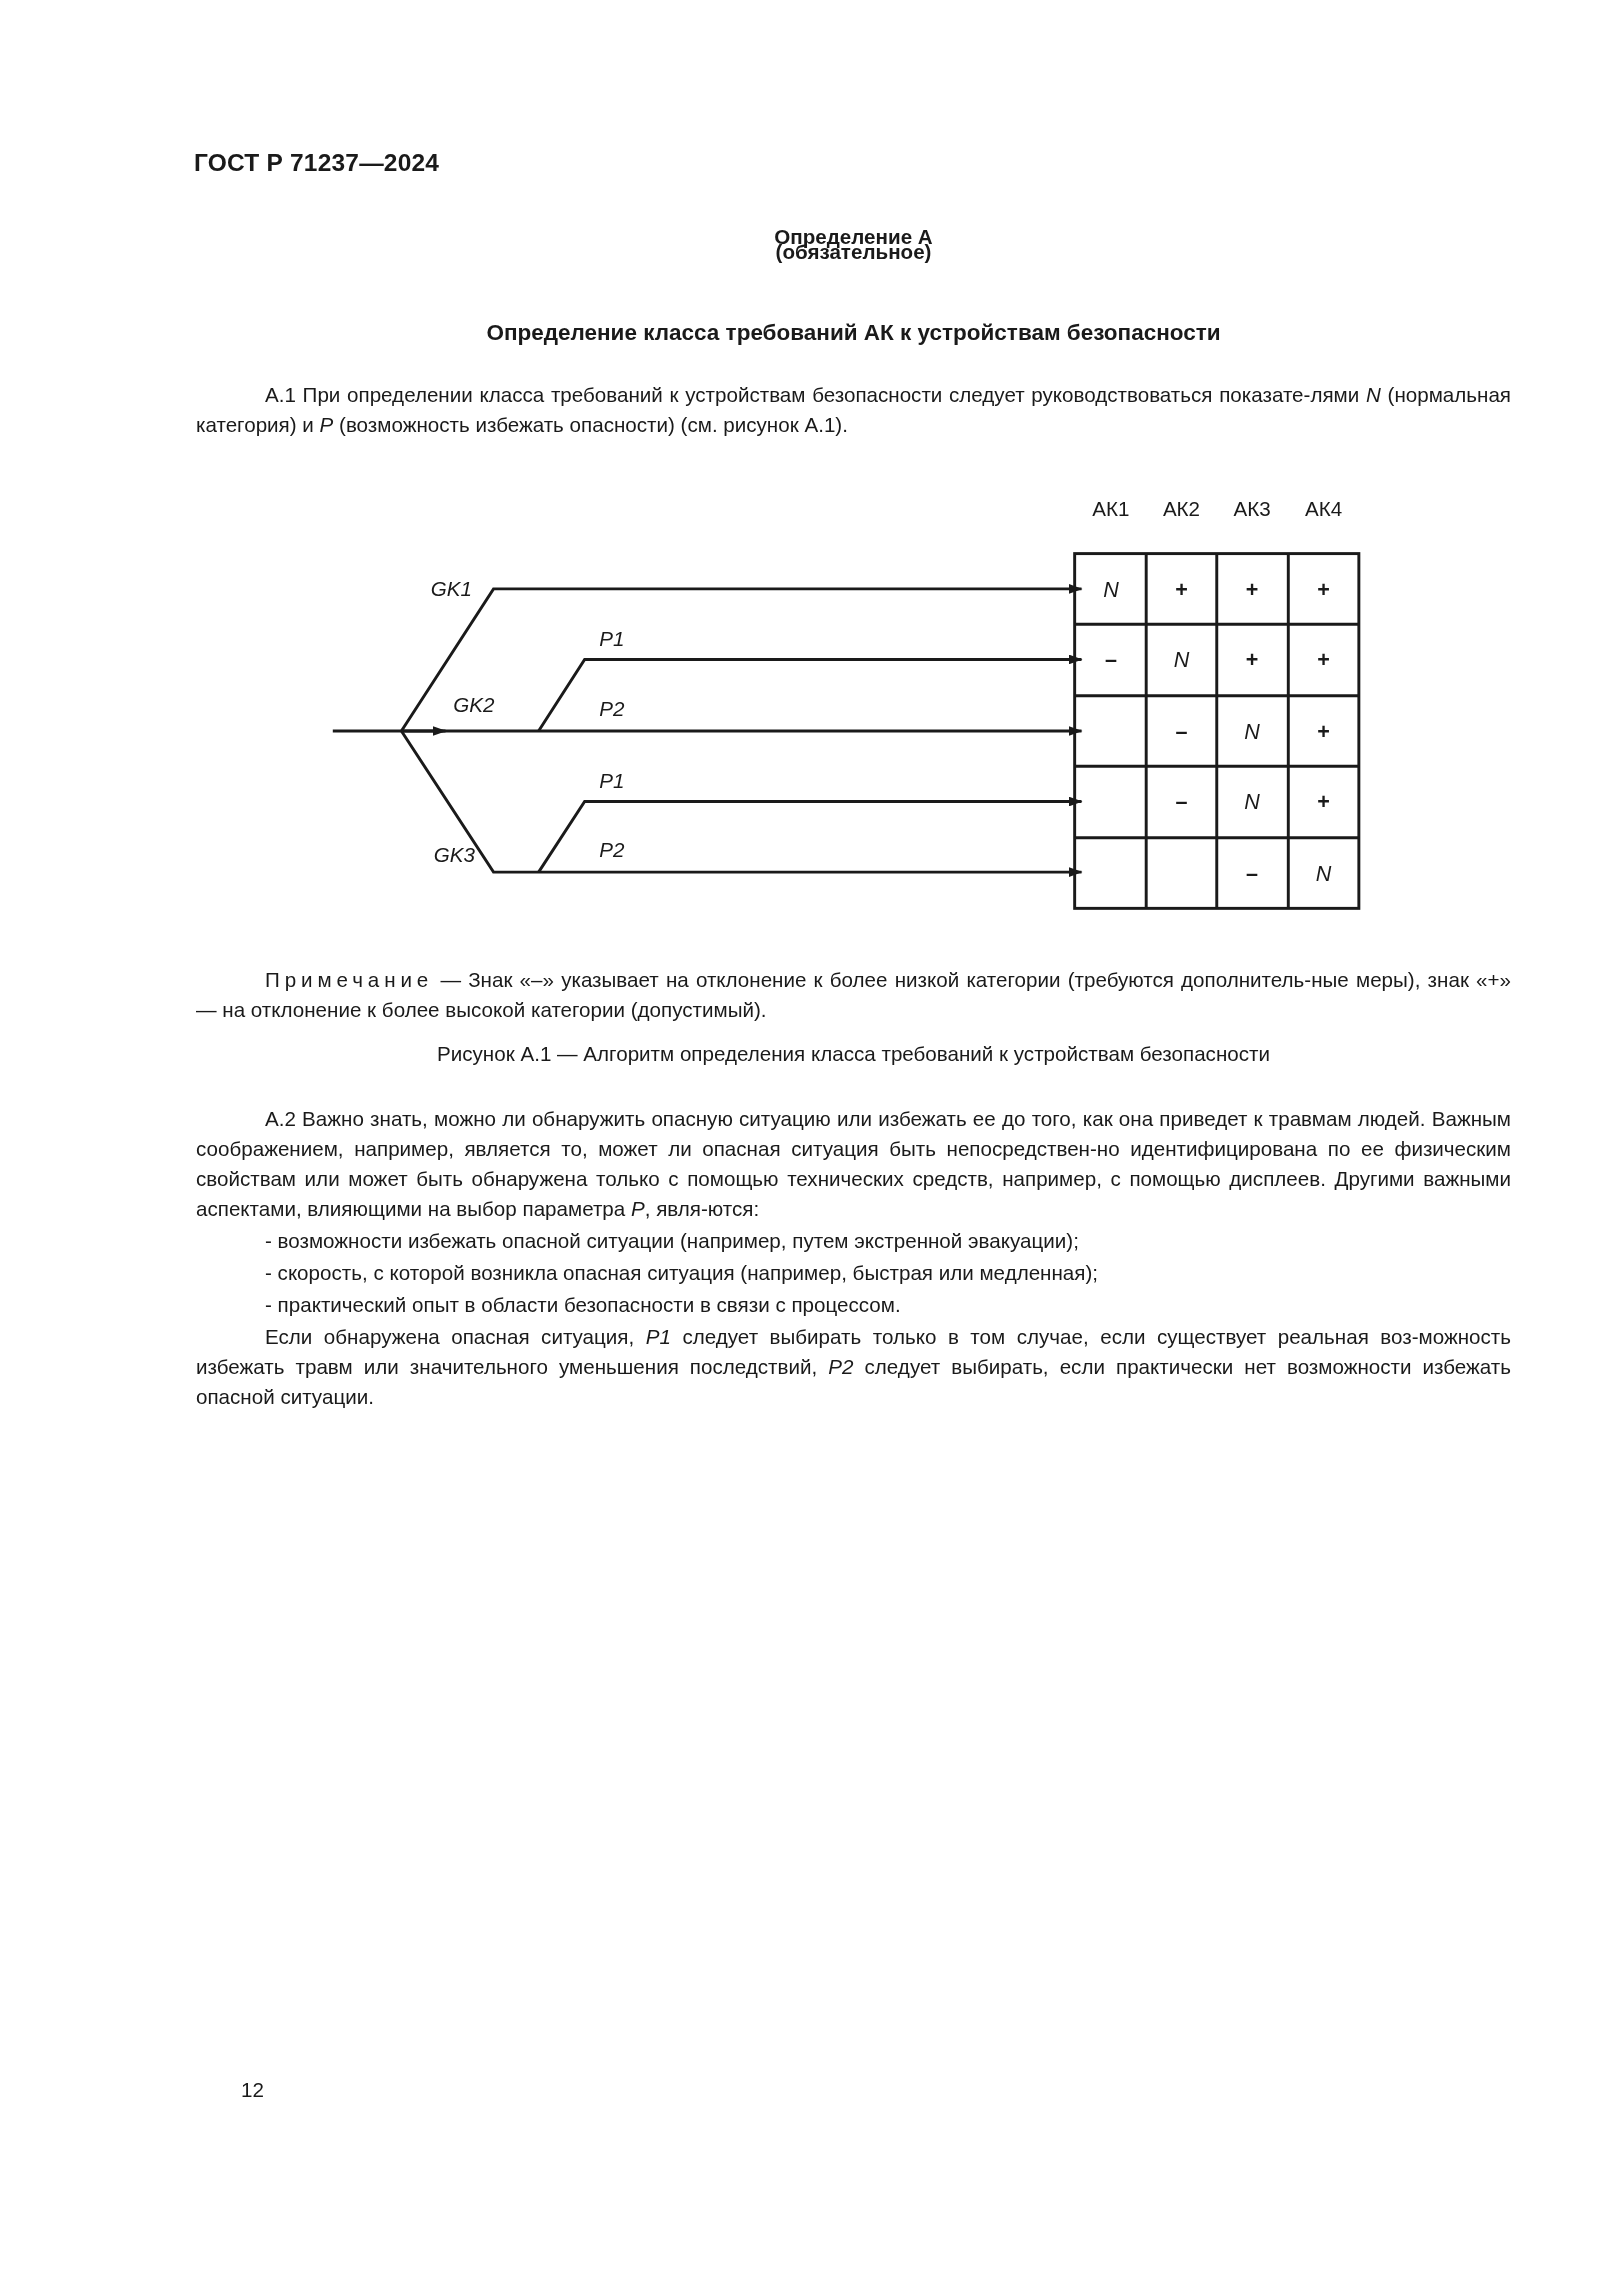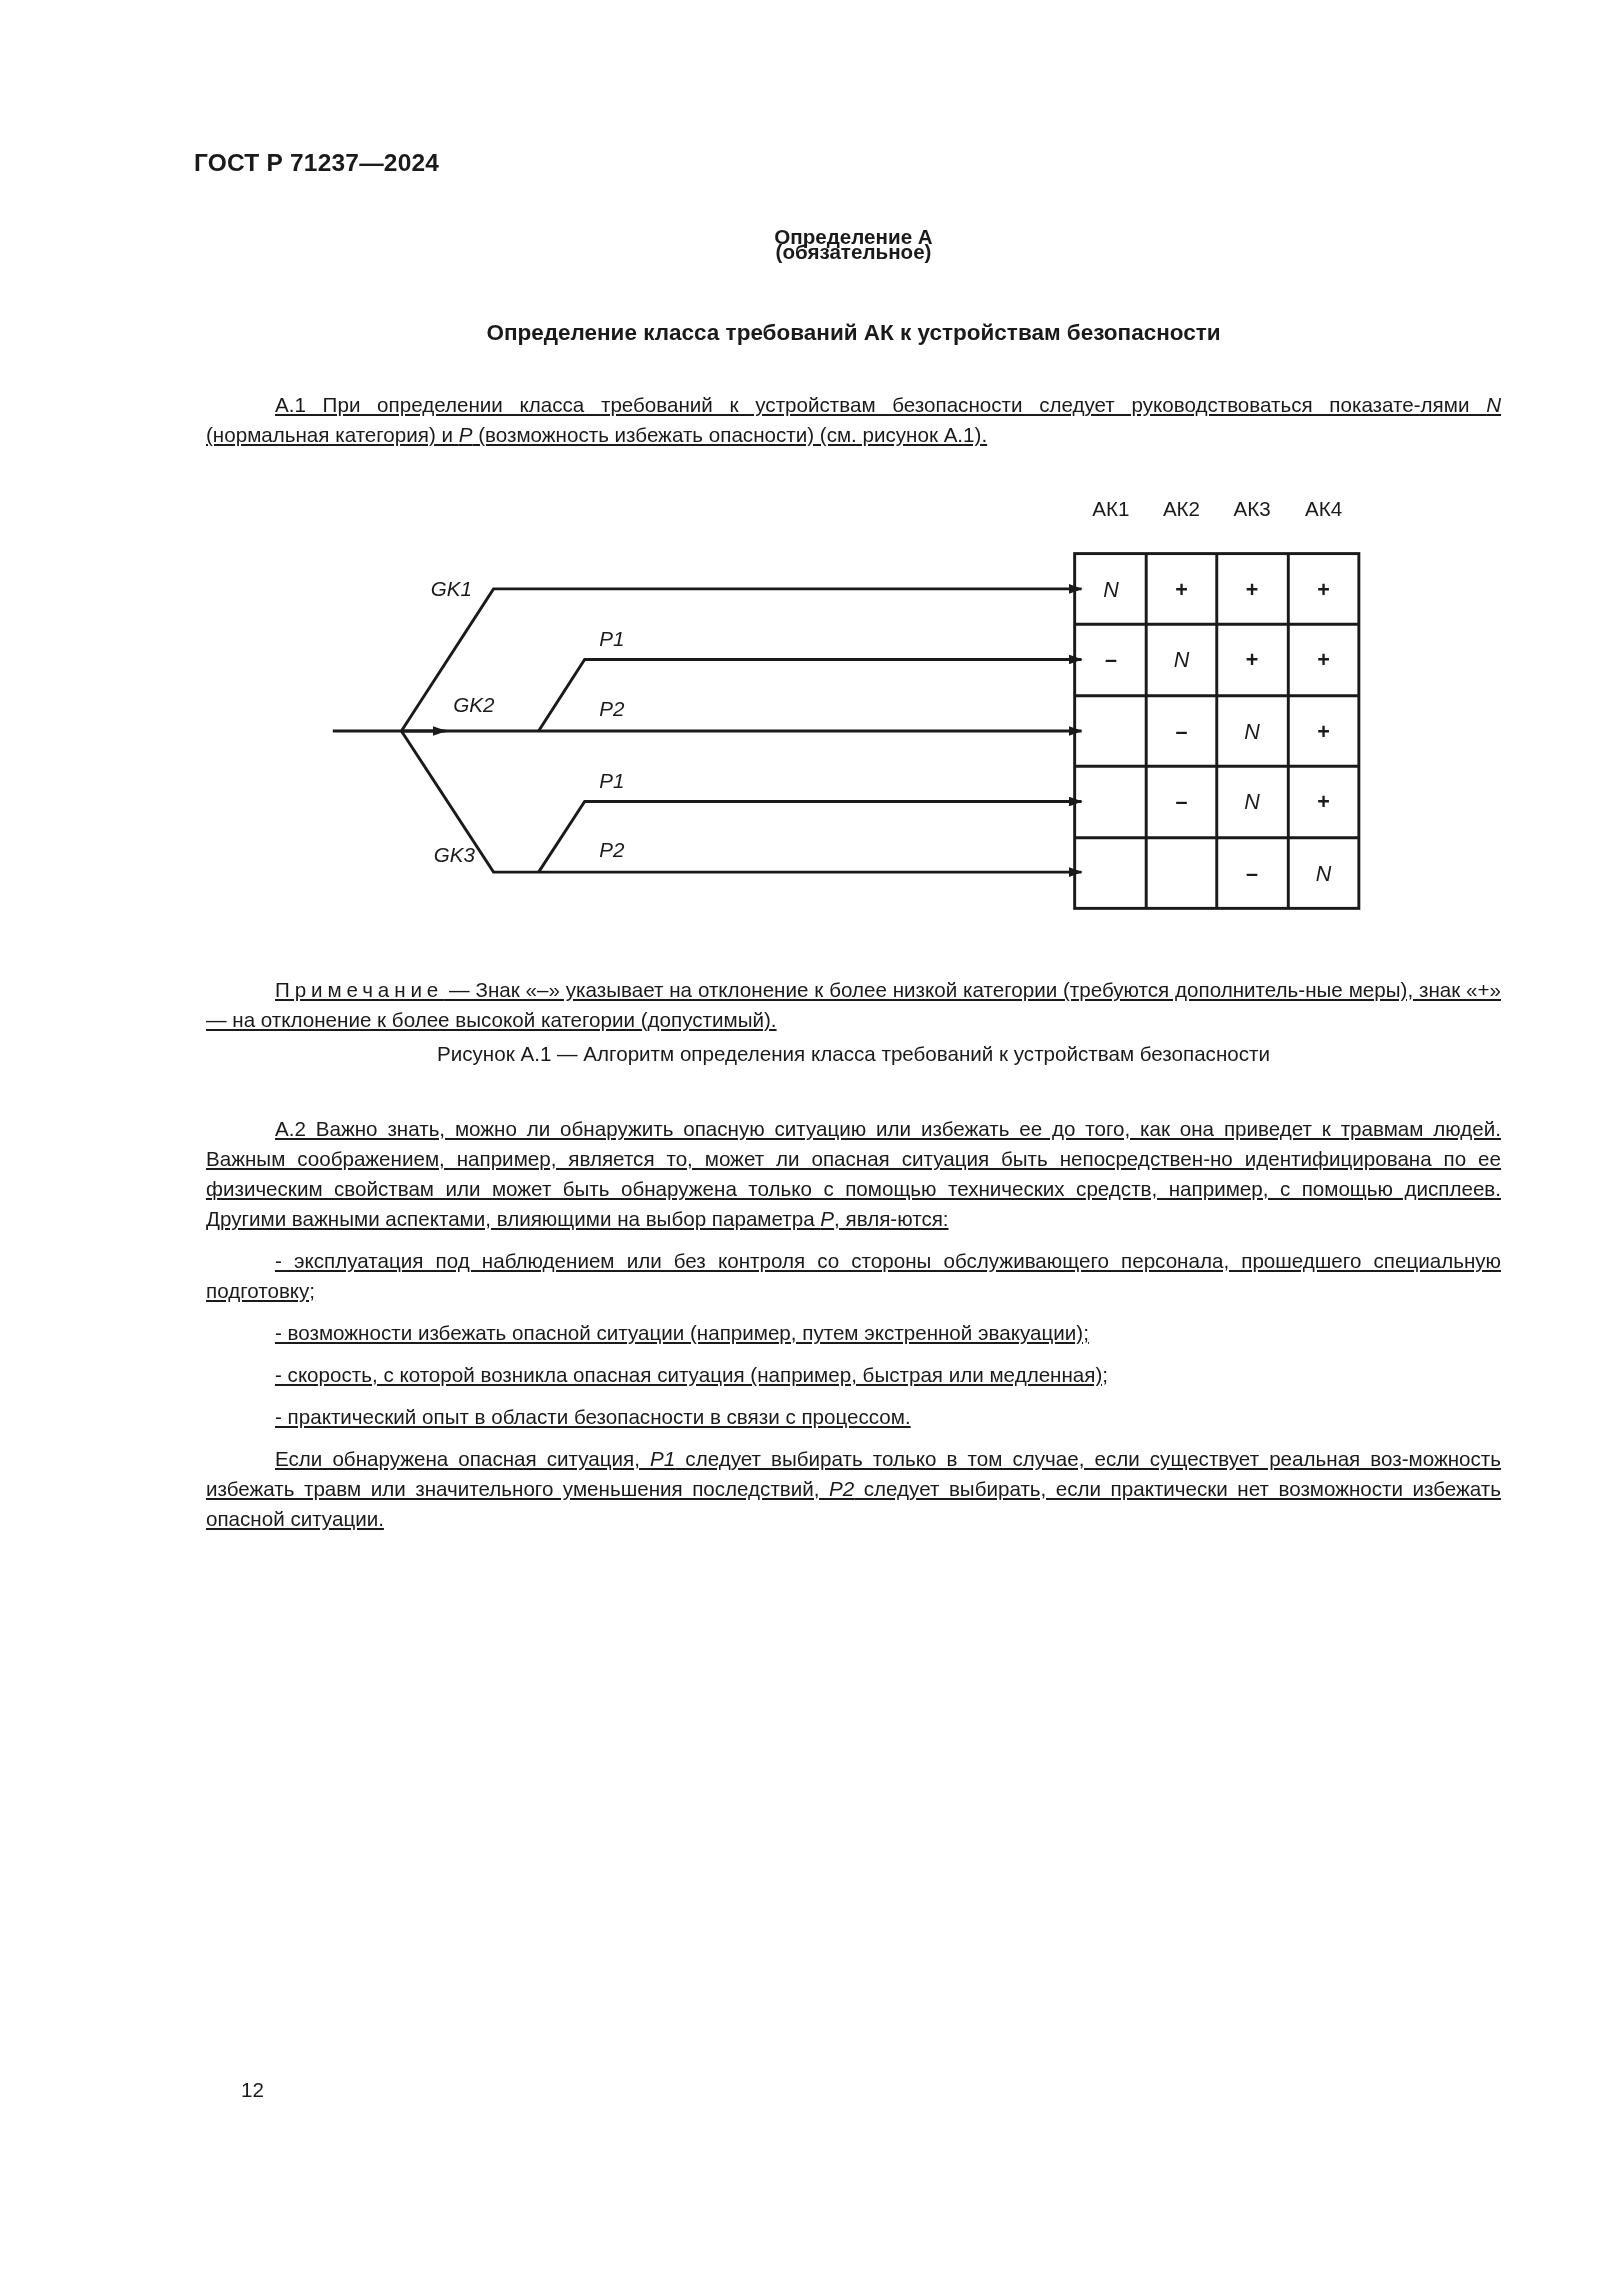--- a/index.html
+++ b/index.html
@@ -11,21 +11,21 @@
     .header {
       left: 194px; top: 149px; font-size: 24.5px; font-weight: bold; letter-spacing: 0.2px;
     }
     .center { left: 194px; width: 1319px; text-align: center; }
     .appendix-title { top: 225px; font-size: 20.6px; font-weight: bold; }
     .appendix-sub { top: 240px; font-size: 20.6px; font-weight: bold; }
     .section-title { top: 320px; font-size: 22.5px; font-weight: bold; }
     .para {
       left: 194px; width: 1319px; font-size: 20.6px; line-height: 30px; text-align: justify;
     }
-    .para p { margin: 12px; text-decoration: underline; }
+    .para p { margin: 2px; }
     .para p.indent { text-indent: 69px; }
     .note-label { letter-spacing: 4.9px; }
     .caption { font-size: 20.6px; }
     .bullet { text-indent: 69px; }
     .pagenum { left: 194px; top: 2078px; font-size: 20.6px; margin-left: 47px; }
     .diagram { left: 323px; top: 480px; width: 1078px; height: 451px; }
     .diagram svg text { font-family: "Liberation Sans", sans-serif; }
     i { font-style: italic; }
   </style>
 </head>
@@ -111,21 +111,20 @@
 </div>
 
 <div class="abs para" style="top:963px;">
   <p class="indent"><span class="note-label">Примечание</span><span> — Знак «–» указывает на отклонение к более низкой категории (требуются дополнитель-ные меры), знак «+» — на отклонение к более высокой категории (допустимый).</span></p>
 </div>
 
 <div class="abs center caption" style="top:1042px;">Рисунок А.1 — Алгоритм определения класса требований к устройствам безопасности</div>
 
 <div class="abs para" style="top:1102px;">
   <p class="indent"><span>А.2 Важно знать, можно ли обнаружить опасную ситуацию или избежать ее до того, как она приведет к травмам людей. Важным соображением, например, является то, может ли опасная ситуация быть непосредствен-но идентифицирована по ее физическим свойствам или может быть обнаружена только с помощью технических средств, например, с помощью дисплеев. Другими важными аспектами, влияющими на выбор параметра </span><i>P</i><span>, явля-ются:</span></p>
-  <p class="bullet">- эксплуатация под наблюдением или без контроля со стороны обслуживающего персонала, прошедшего специальную подготовку;</p>
   <p class="bullet">- возможности избежать опасной ситуации (например, путем экстренной эвакуации);</p>
   <p class="bullet">- скорость, с которой возникла опасная ситуация (например, быстрая или медленная);</p>
   <p class="bullet">- практический опыт в области безопасности в связи с процессом.</p>
   <p class="indent"><span>Если обнаружена опасная ситуация, </span><i>P1</i><span> следует выбирать только в том случае, если существует реальная воз-можность избежать травм или значительного уменьшения последствий, </span><i>P2</i><span> следует выбирать, если практически нет возможности избежать опасной ситуации.</span></p>
 </div>
 
 <div class="abs pagenum">12</div>
 
 
 </body></html>

